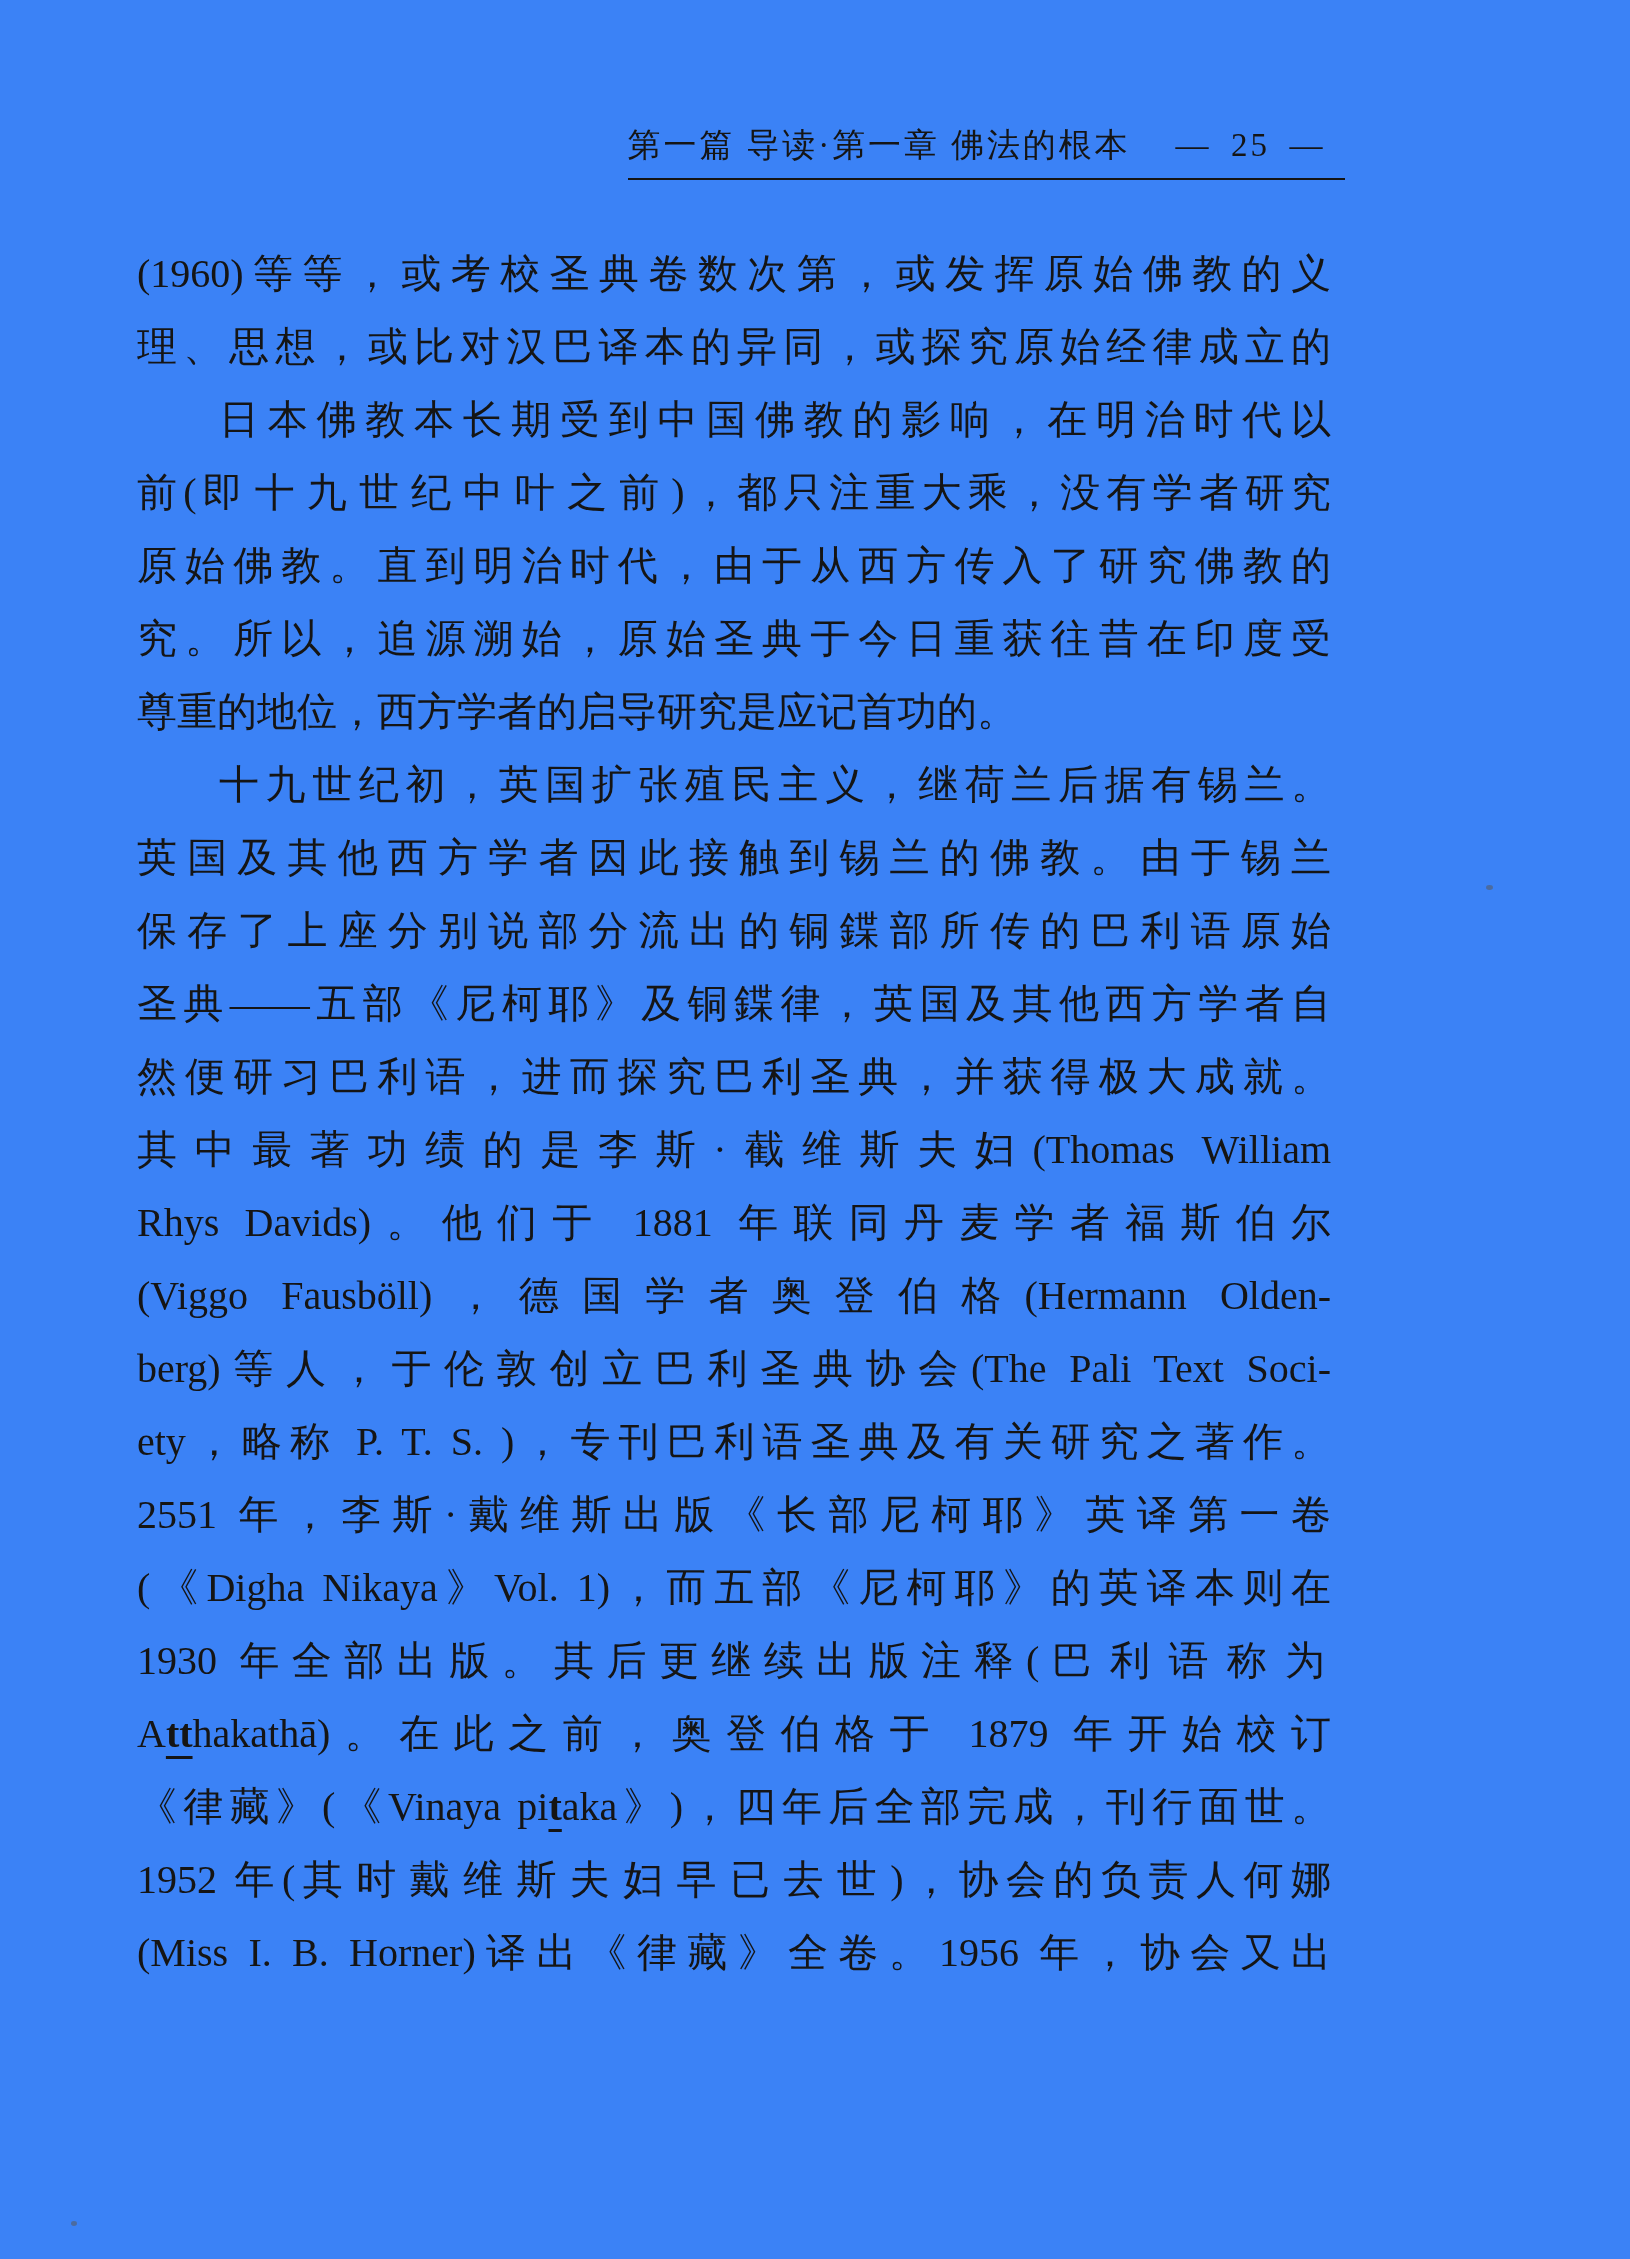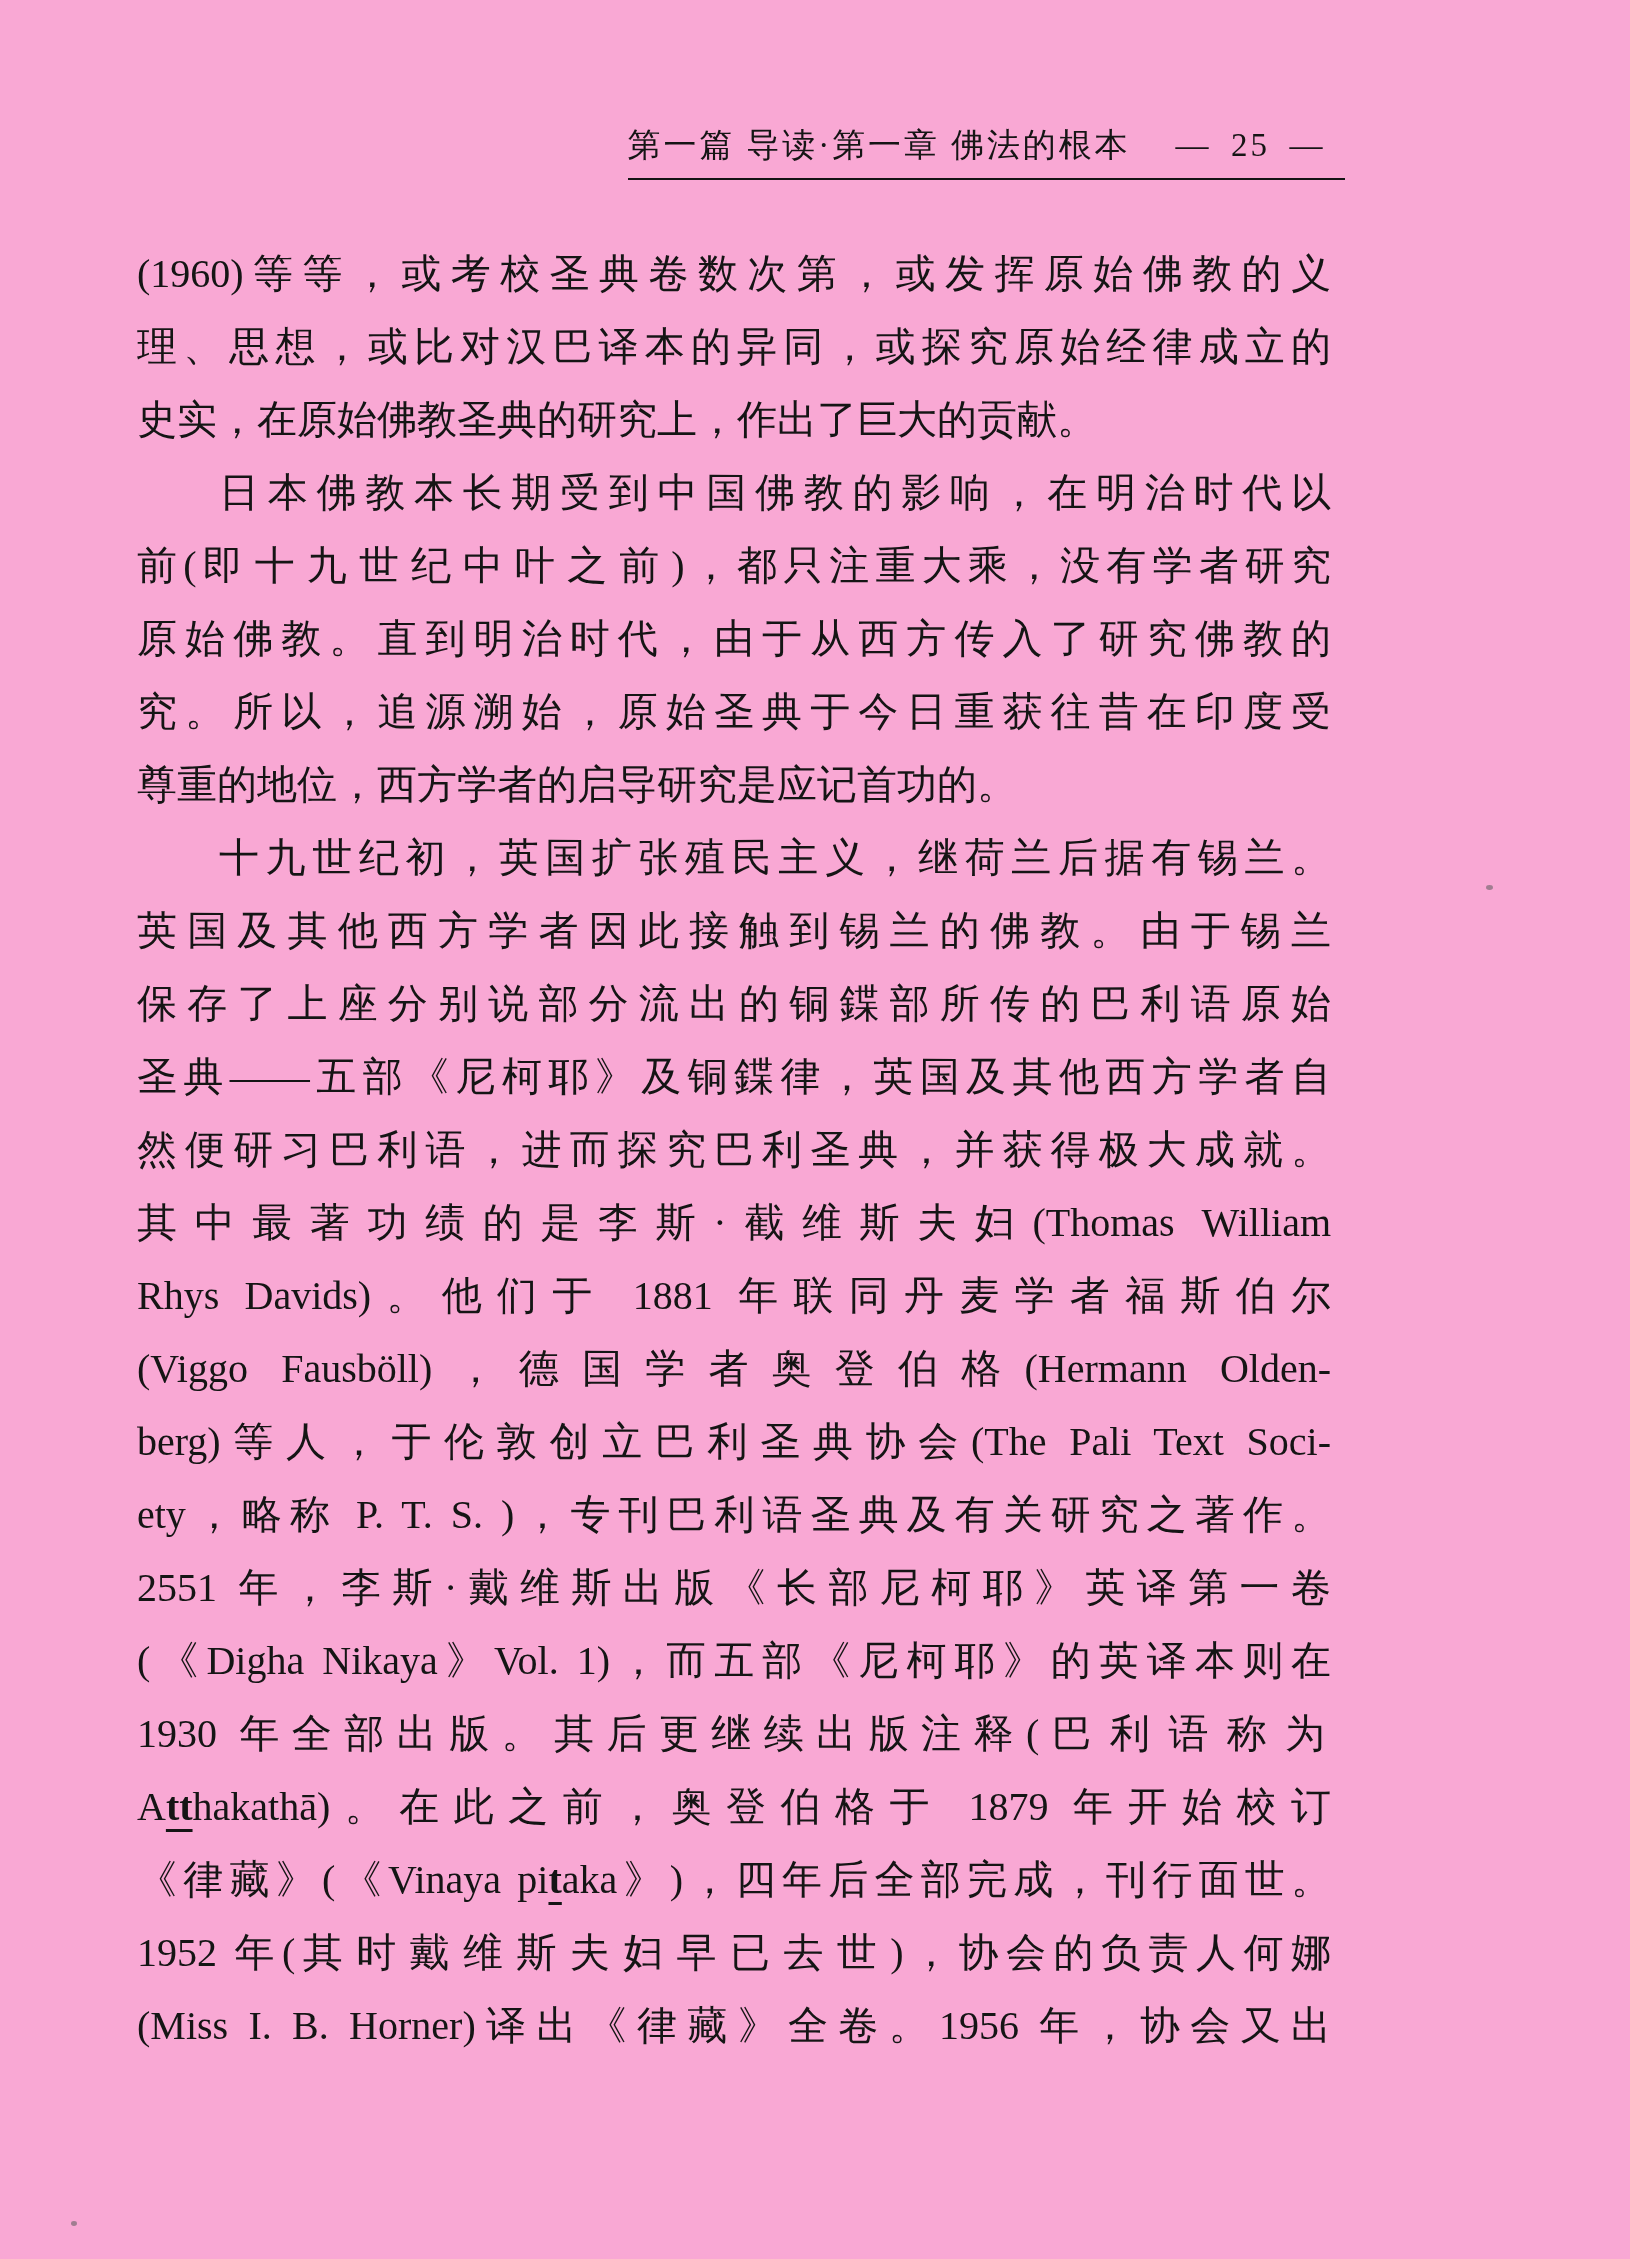--- a/index.html
+++ b/index.html
@@ -4,21 +4,21 @@
 <style>
   html, body {
     margin: 0;
     padding: 0;
     background: #ffffff;
   }
   .page {
     position: relative;
     width: 1631px;
     height: 2259px;
-    background: #f9a8d4;
+    background: #3b82f6;
     overflow: hidden;
     font-family: "Liberation Serif", "DejaVu Serif", serif;
     color: #151515;
   }
 
   
   .running-header {
     position: absolute;
     top: 123px;
     right: 286px;
@@ -81,21 +81,20 @@
 
 <div class="page">
 
   <div class="running-header">
     <span>第一篇 导读·第一章 佛法的根本</span><span class="sep"></span><span class="dash">—</span><span class="pnum">25</span><span class="dash">—</span>
   </div>
 
   <div class="body-block">
       <div class="line"><span>(1960)等等，或考校圣典卷数次第，或发挥原始佛教的义</span></div>
       <div class="line"><span>理、思想，或比对汉巴译本的异同，或探究原始经律成立的</span></div>
-      <div class="line flush"><span>史实，在原始佛教圣典的研究上，作出了巨大的贡献。</span></div>
       <div class="line indent"><span>日本佛教本长期受到中国佛教的影响，在明治时代以</span></div>
       <div class="line"><span>前(</span><span class="kai">即十九世纪中叶之前</span><span>)，都只注重大乘，没有学者研究</span></div>
       <div class="line"><span>原始佛教。直到明治时代，由于从西方传入了研究佛教的</span></div>
       <div class="line"><span>究。所以，追源溯始，原始圣典于今日重获往昔在印度受</span></div>
       <div class="line flush"><span>尊重的地位，西方学者的启导研究是应记首功的。</span></div>
       <div class="line indent"><span>十九世纪初，英国扩张殖民主义，继荷兰后据有锡兰。</span></div>
       <div class="line"><span>英国及其他西方学者因此接触到锡兰的佛教。由于锡兰</span></div>
       <div class="line"><span>保存了上座分别说部分流出的铜鍱部所传的巴利语原始</span></div>
       <div class="line"><span>圣典——五部《尼柯耶》及铜鍱律，英国及其他西方学者自</span></div>
       <div class="line"><span>然便研习巴利语，进而探究巴利圣典，并获得极大成就。</span></div>

